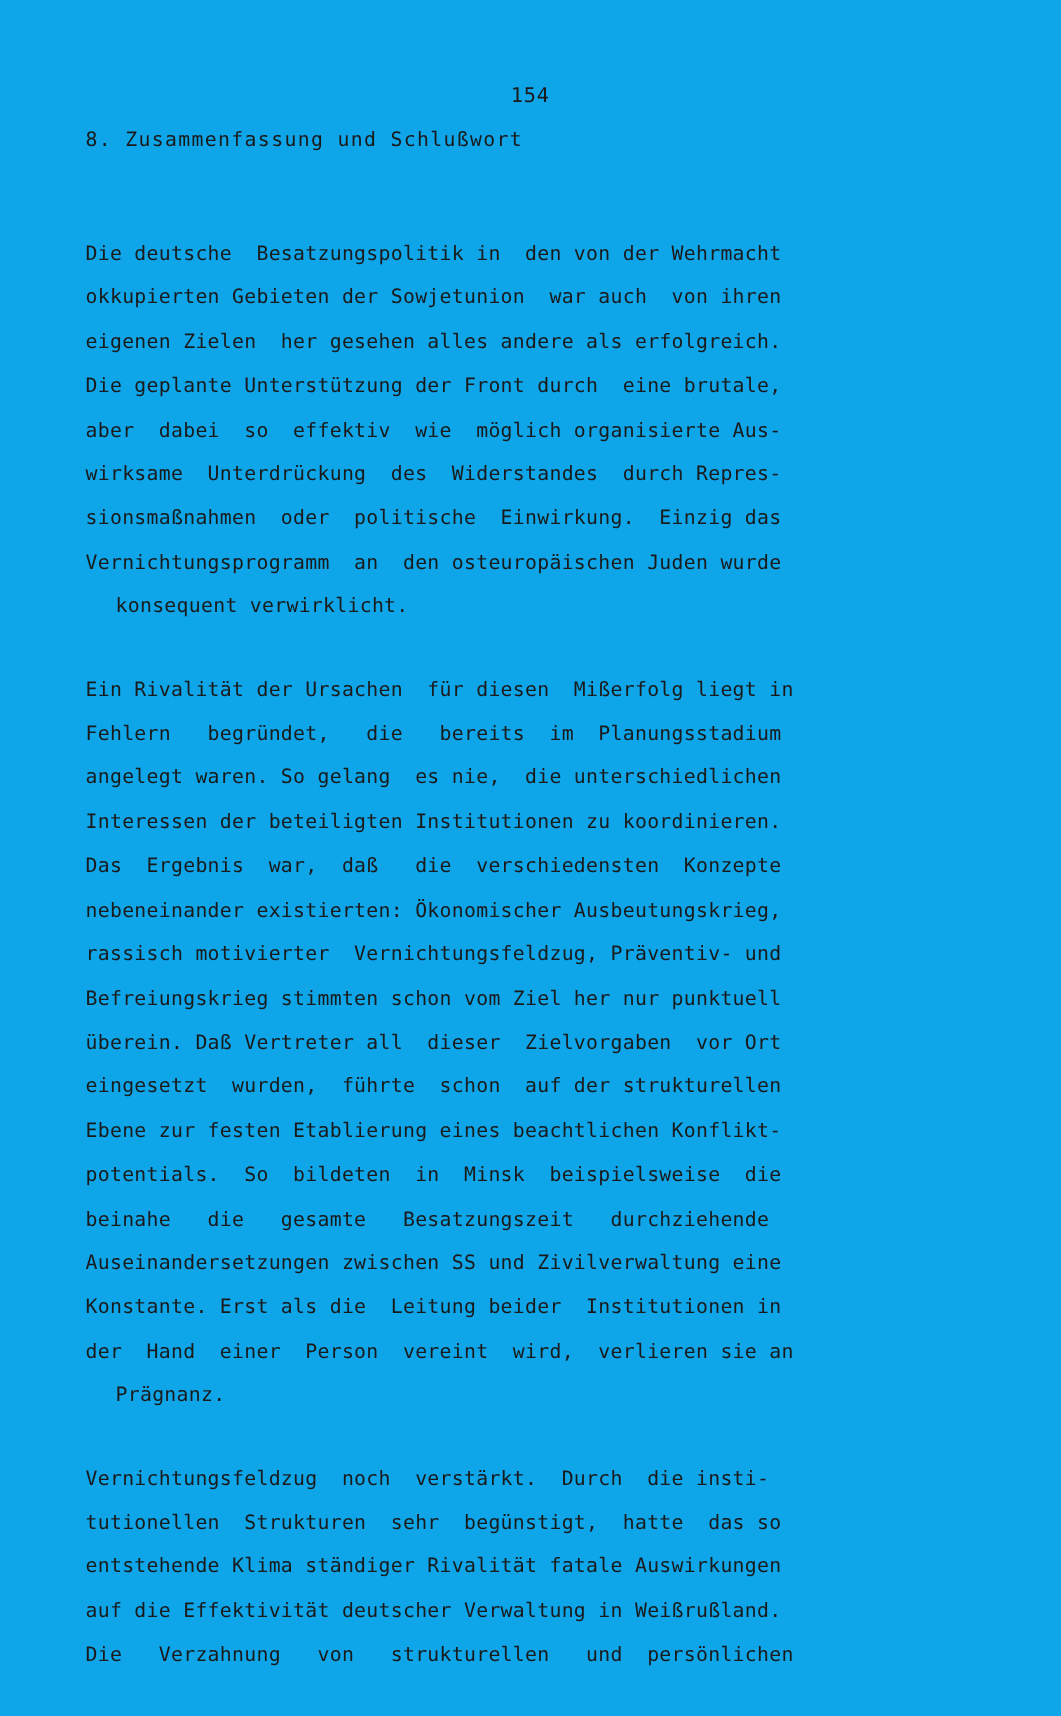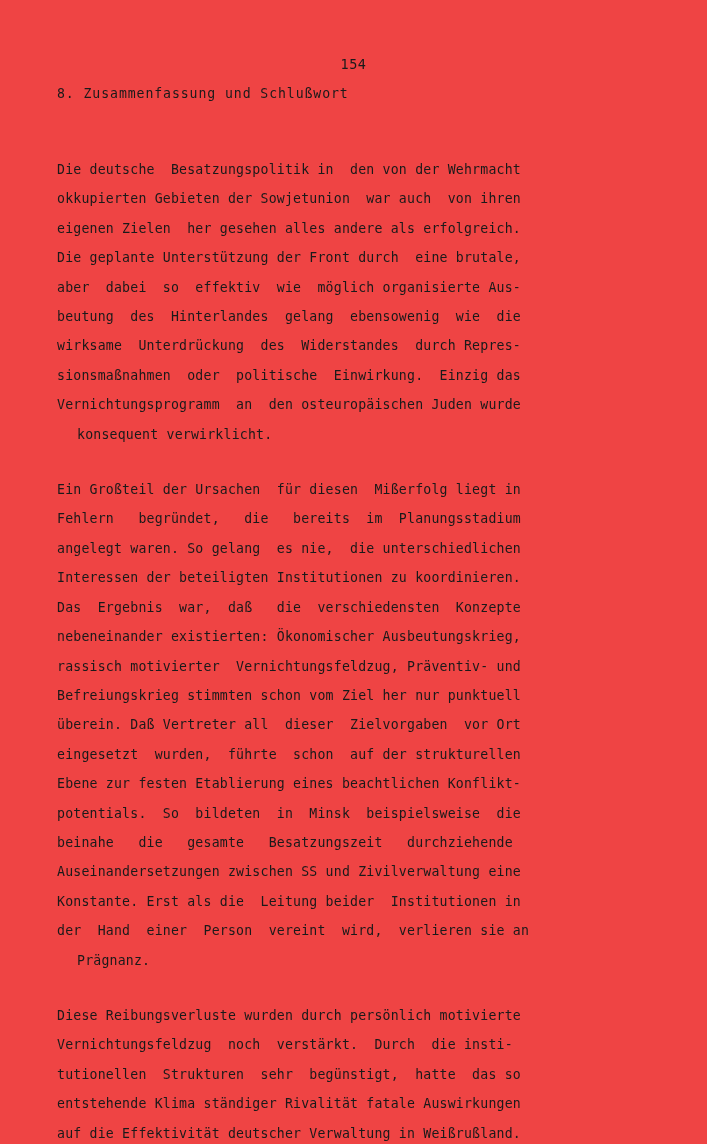--- a/index.html
+++ b/index.html
@@ -13,21 +13,21 @@
     position: relative;
     font-family: "DejaVu Sans Mono", monospace;
     color: #1a1a1a;
   }
   .page {
     position: absolute;
     left: 0;
     top: 0;
     width: 707px;
     height: 1144px;
-    background: #ef4444;
+    background: #0ea5e9;
     overflow: hidden;
   }
   .page-number {
     position: absolute;
     top: 56px;
     left: 0;
     width: 707px;
     text-align: center;
     font-size: 13.5px;
     letter-spacing: 0.5px;
@@ -72,49 +72,47 @@
   <div class="content">
 
     <div class="heading">8. Zusammenfassung und Schlußwort</div>
 
     <div class="para">
       <div class="line">Die deutsche  Besatzungspolitik in  den von der Wehrmacht</div>
       <div class="line">okkupierten Gebieten der Sowjetunion  war auch  von ihren</div>
       <div class="line">eigenen Zielen  her gesehen alles andere als erfolgreich.</div>
       <div class="line">Die geplante Unterstützung der Front durch  eine brutale,</div>
       <div class="line">aber  dabei  so  effektiv  wie  möglich organisierte Aus-</div>
-      <div class="line">beutung  des  Hinterlandes  gelang  ebensowenig  wie  die</div>
       <div class="line">wirksame  Unterdrückung  des  Widerstandes  durch Repres-</div>
       <div class="line">sionsmaßnahmen  oder  politische  Einwirkung.  Einzig das</div>
       <div class="line">Vernichtungsprogramm  an  den osteuropäischen Juden wurde</div>
       <div class="line last">konsequent verwirklicht.</div>
     </div>
 
     <div class="para">
-      <div class="line">Ein Großteil der Ursachen  für diesen  Mißerfolg liegt in</div>
+      <div class="line">Ein Rivalität der Ursachen  für diesen  Mißerfolg liegt in</div>
       <div class="line">Fehlern   begründet,   die   bereits  im  Planungsstadium</div>
       <div class="line">angelegt waren. So gelang  es nie,  die unterschiedlichen</div>
       <div class="line">Interessen der beteiligten Institutionen zu koordinieren.</div>
       <div class="line">Das  Ergebnis  war,  daß   die  verschiedensten  Konzepte</div>
       <div class="line">nebeneinander existierten: Ökonomischer Ausbeutungskrieg,</div>
       <div class="line">rassisch motivierter  Vernichtungsfeldzug, Präventiv- und</div>
       <div class="line">Befreiungskrieg stimmten schon vom Ziel her nur punktuell</div>
       <div class="line">überein. Daß Vertreter all  dieser  Zielvorgaben  vor Ort</div>
       <div class="line">eingesetzt  wurden,  führte  schon  auf der strukturellen</div>
       <div class="line">Ebene zur festen Etablierung eines beachtlichen Konflikt-</div>
       <div class="line">potentials.  So  bildeten  in  Minsk  beispielsweise  die</div>
       <div class="line">beinahe   die   gesamte   Besatzungszeit   durchziehende</div>
       <div class="line">Auseinandersetzungen zwischen SS und Zivilverwaltung eine</div>
       <div class="line">Konstante. Erst als die  Leitung beider  Institutionen in</div>
       <div class="line">der  Hand  einer  Person  vereint  wird,  verlieren sie an</div>
       <div class="line last">Prägnanz.</div>
     </div>
 
     <div class="para">
-      <div class="line">Diese Reibungsverluste wurden durch persönlich motivierte</div>
       <div class="line">Vernichtungsfeldzug  noch  verstärkt.  Durch  die insti-</div>
       <div class="line">tutionellen  Strukturen  sehr  begünstigt,  hatte  das so</div>
       <div class="line">entstehende Klima ständiger Rivalität fatale Auswirkungen</div>
       <div class="line">auf die Effektivität deutscher Verwaltung in Weißrußland.</div>
       <div class="line">Die   Verzahnung   von   strukturellen   und  persönlichen</div>
 
     </div>
 
   </div>
 </div>

